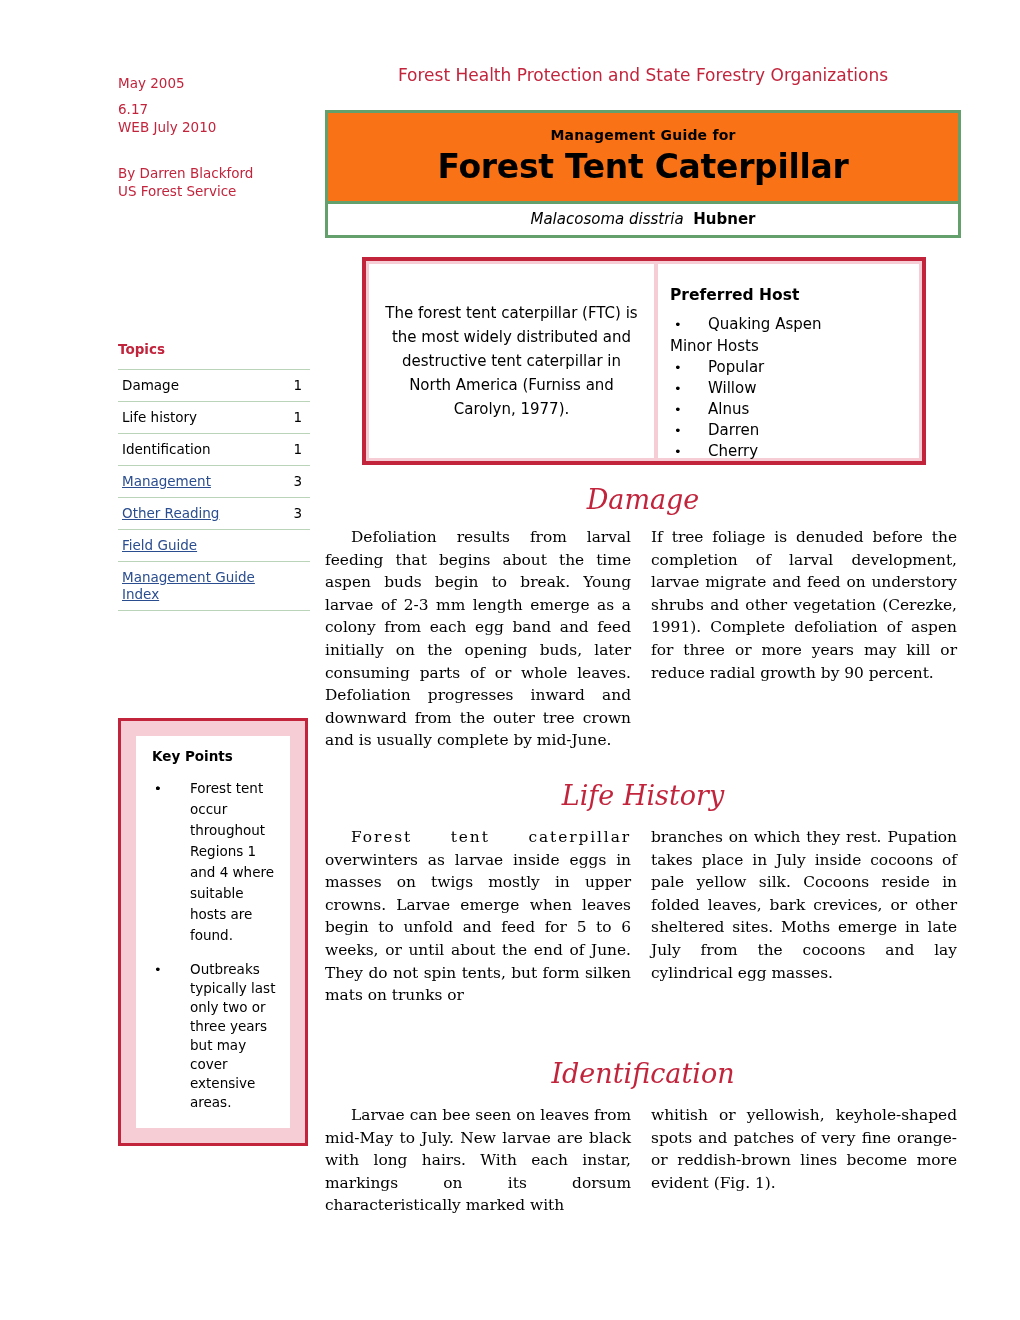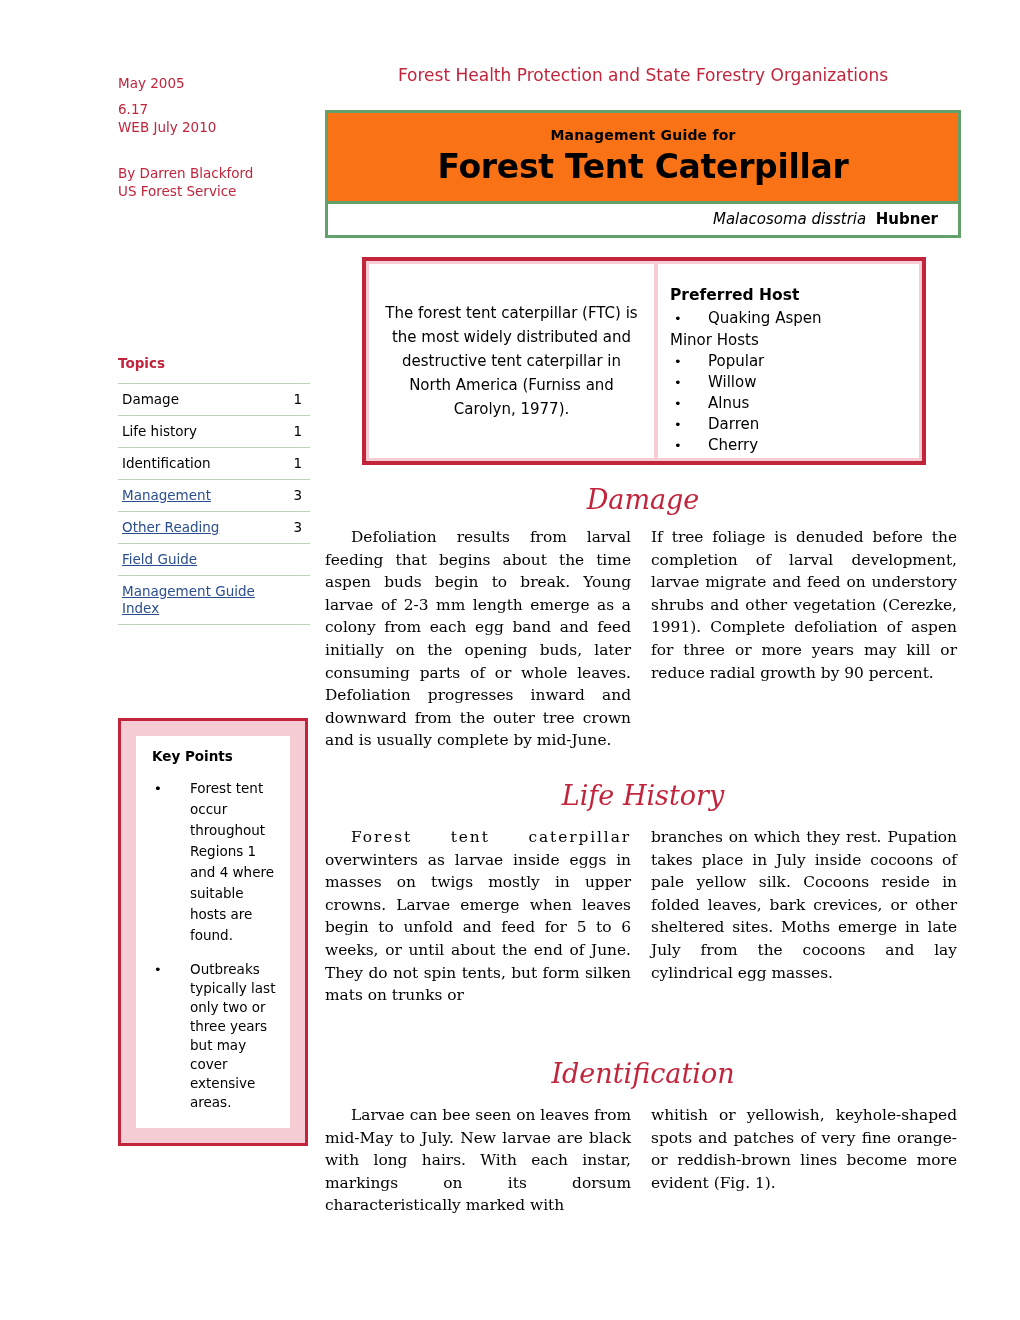--- a/index.html
+++ b/index.html
@@ -30,21 +30,21 @@
     line-height: 18px;
     white-space: nowrap;
   }
   .meta-date { margin-bottom: 8px; }
   .meta-author-block { margin-top: 28px; }
 
   
   .topics-wrap {
     position: absolute;
     left: 118px;
-    top: 355px;
+    top: 341px;
     width: 192px;
   }
   .topics-title {
     color: #c2243c;
     font-size: 13.5px;
     font-weight: bold;
     margin-bottom: 12px;
   }
   table.topics {
     width: 100%;
@@ -147,22 +147,22 @@
     letter-spacing: -0.3px;
   }
   .subtitle-box {
     position: absolute;
     left: 325px;
     top: 201px;
     width: 636px;
     box-sizing: border-box;
     border: 3px solid #64a06b;
     background: #ffffff;
-    padding: 6px 20px 7px 10px;
-    text-align: right;
+    padding: 6px 10px 7px 10px;
+    text-align: center;
     font-size: 15px;
   }
   .sci-name { font-style: italic; }
   .sci-auth { font-weight: bold; }
 
   
   .info-box {
     position: absolute;
     left: 362px;
     top: 257px;
@@ -193,21 +193,21 @@
   .info-right {
     flex: 1;
     box-sizing: border-box;
     background: #ffffff;
     margin: 3px 3px 3px 0;
     padding: 22px 6px 8px 12px;
   }
   .host-head {
     font-size: 15.5px;
     font-weight: bold;
-    margin-bottom: 4px;
+    margin-bottom: 10px;
   }
   .host-sub {
     font-size: 15px;
     margin: 2px 0 2px 0;
   }
   ul.host-list {
     margin: 0;
     padding: 0;
     list-style: none;
   }

